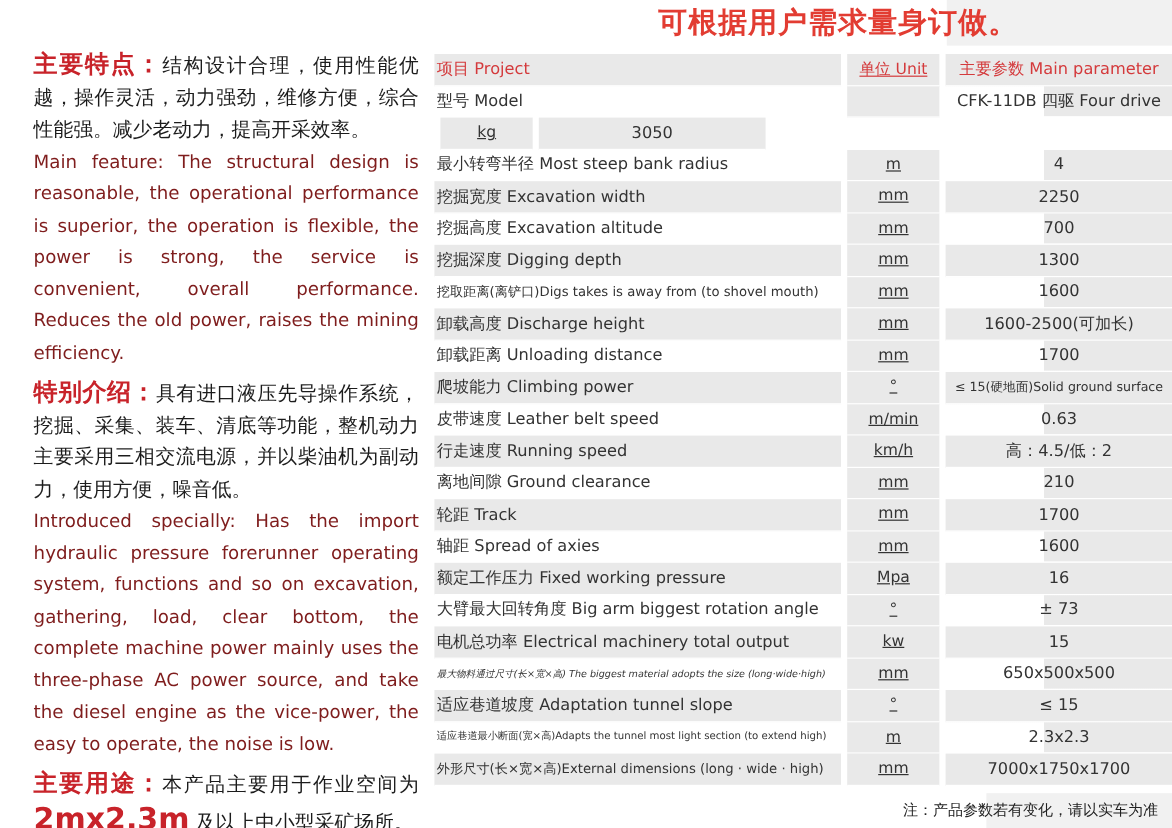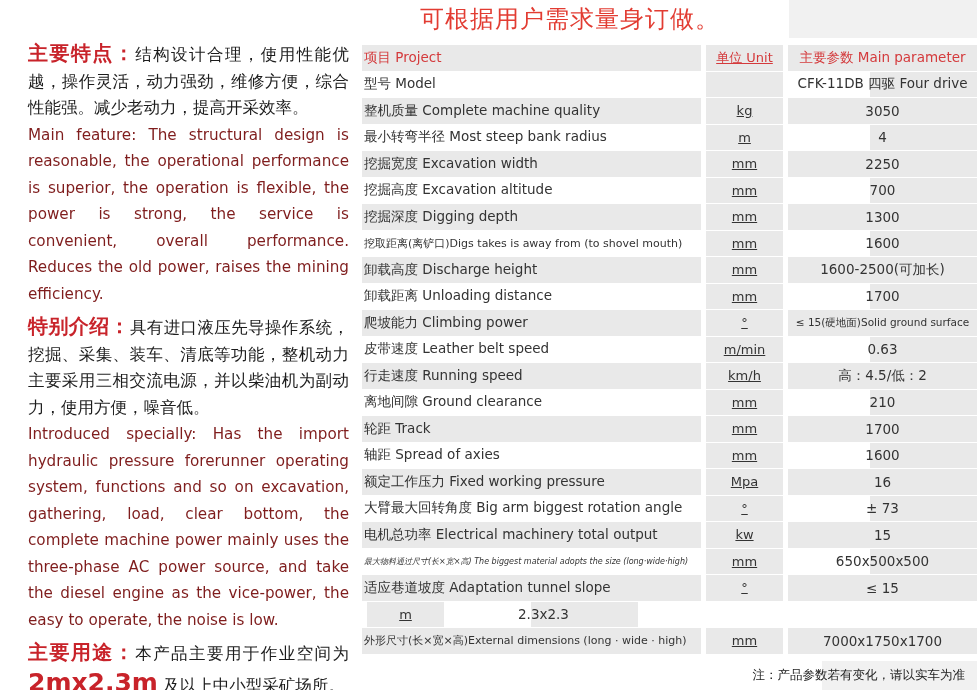--- a/index.html
+++ b/index.html
@@ -5,22 +5,22 @@
   html,body{margin:0;padding:0;}
   body{
     width:977px;height:690px;position:relative;overflow:hidden;
     background:#ffffff;color:#2f2f2f;
     font-family:"DejaVu Sans","Liberation Sans",sans-serif;
   }
   .shade-tr{position:absolute;left:789px;top:0;width:188px;height:38px;background:#f1f1f1;}
   .shade-br{position:absolute;left:822px;top:661px;width:155px;height:29px;background:#f1f1f1;}
 
   .title{
-    position:absolute;left:420px;top:3px;width:557px;text-align:left;
-    font-size:24px;font-weight:normal;letter-spacing:1px;color:var(--title-red,#e23c32);
+    position:absolute;left:420px;top:3px;width:557px;text-align:center;
+    font-size:24px;font-weight:bold;letter-spacing:1px;color:var(--title-red,#e23c32);
     white-space:nowrap;
   }
 
   
   .left{position:absolute;left:28px;top:40px;width:321px;}
   .sec{margin-bottom:6px;}
   .cnp{font-size:16.5px;line-height:26.5px;text-align:justify;color:#1c1c1c;}
   .h-red{color:var(--accent-red,#c8232a);font-weight:bold;font-size:20px;}
   .enp{font-size:15.2px;line-height:26.5px;text-align:justify;color:#7f1d1d;}
   .big-red{color:var(--accent-red,#c8232a);font-weight:bold;font-size:25px;line-height:30px;}
@@ -87,23 +87,20 @@
     <div class="gapc"></div>
     <div class="cell c-unit">
           <span></span>
         </div>
     <div class="gapc"></div>
     <div class="cell c-param">
           <span>CFK-11DB 四驱 Four drive</span>
         </div>
   </div>
       <div class="row shade">
-    <div class="cell c-proj">
-          <span>整机质量 Complete machine quality</span>
-        </div>
     <div class="gapc"></div>
     <div class="cell c-unit">
           <span>kg</span>
         </div>
     <div class="gapc"></div>
     <div class="cell c-param">
           <span>3050</span>
         </div>
   </div>
       <div class="row plain">
@@ -334,20 +331,23 @@
     <div class="gapc"></div>
     <div class="cell c-unit">
           <span>°</span>
         </div>
     <div class="gapc"></div>
     <div class="cell c-param">
           <span>≤ 15</span>
         </div>
   </div>
       <div class="row plain">
+    <div class="cell c-proj">
+          <span style="font-size: 8.5px;">适应巷道最小断面(宽×高)Adapts the tunnel most light section (to extend high)</span>
+        </div>
     <div class="gapc"></div>
     <div class="cell c-unit">
           <span>m</span>
         </div>
     <div class="gapc"></div>
     <div class="cell c-param">
           <span>2.3x2.3</span>
         </div>
   </div>
       <div class="row shade">

